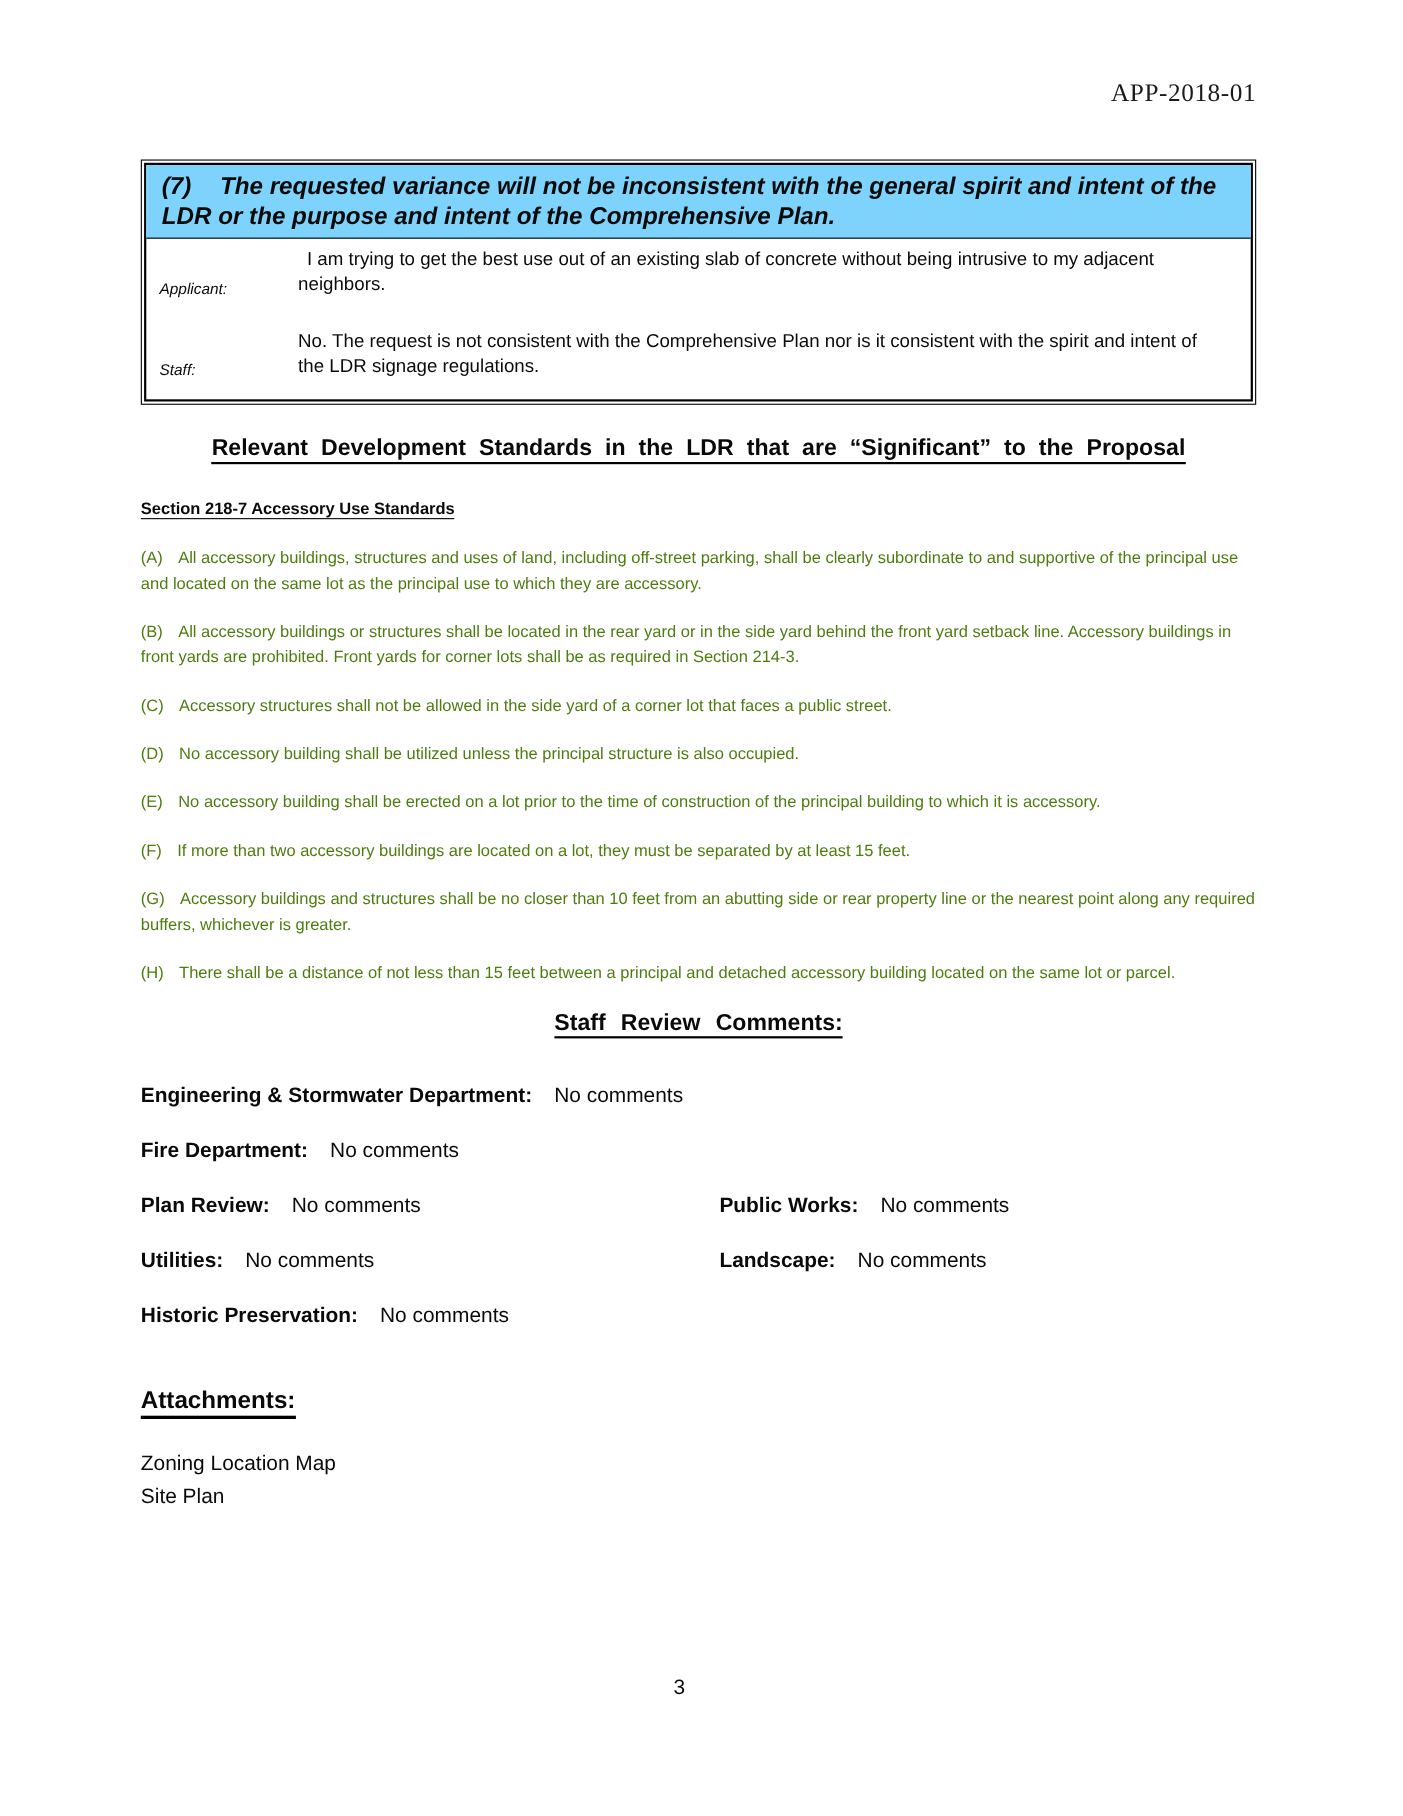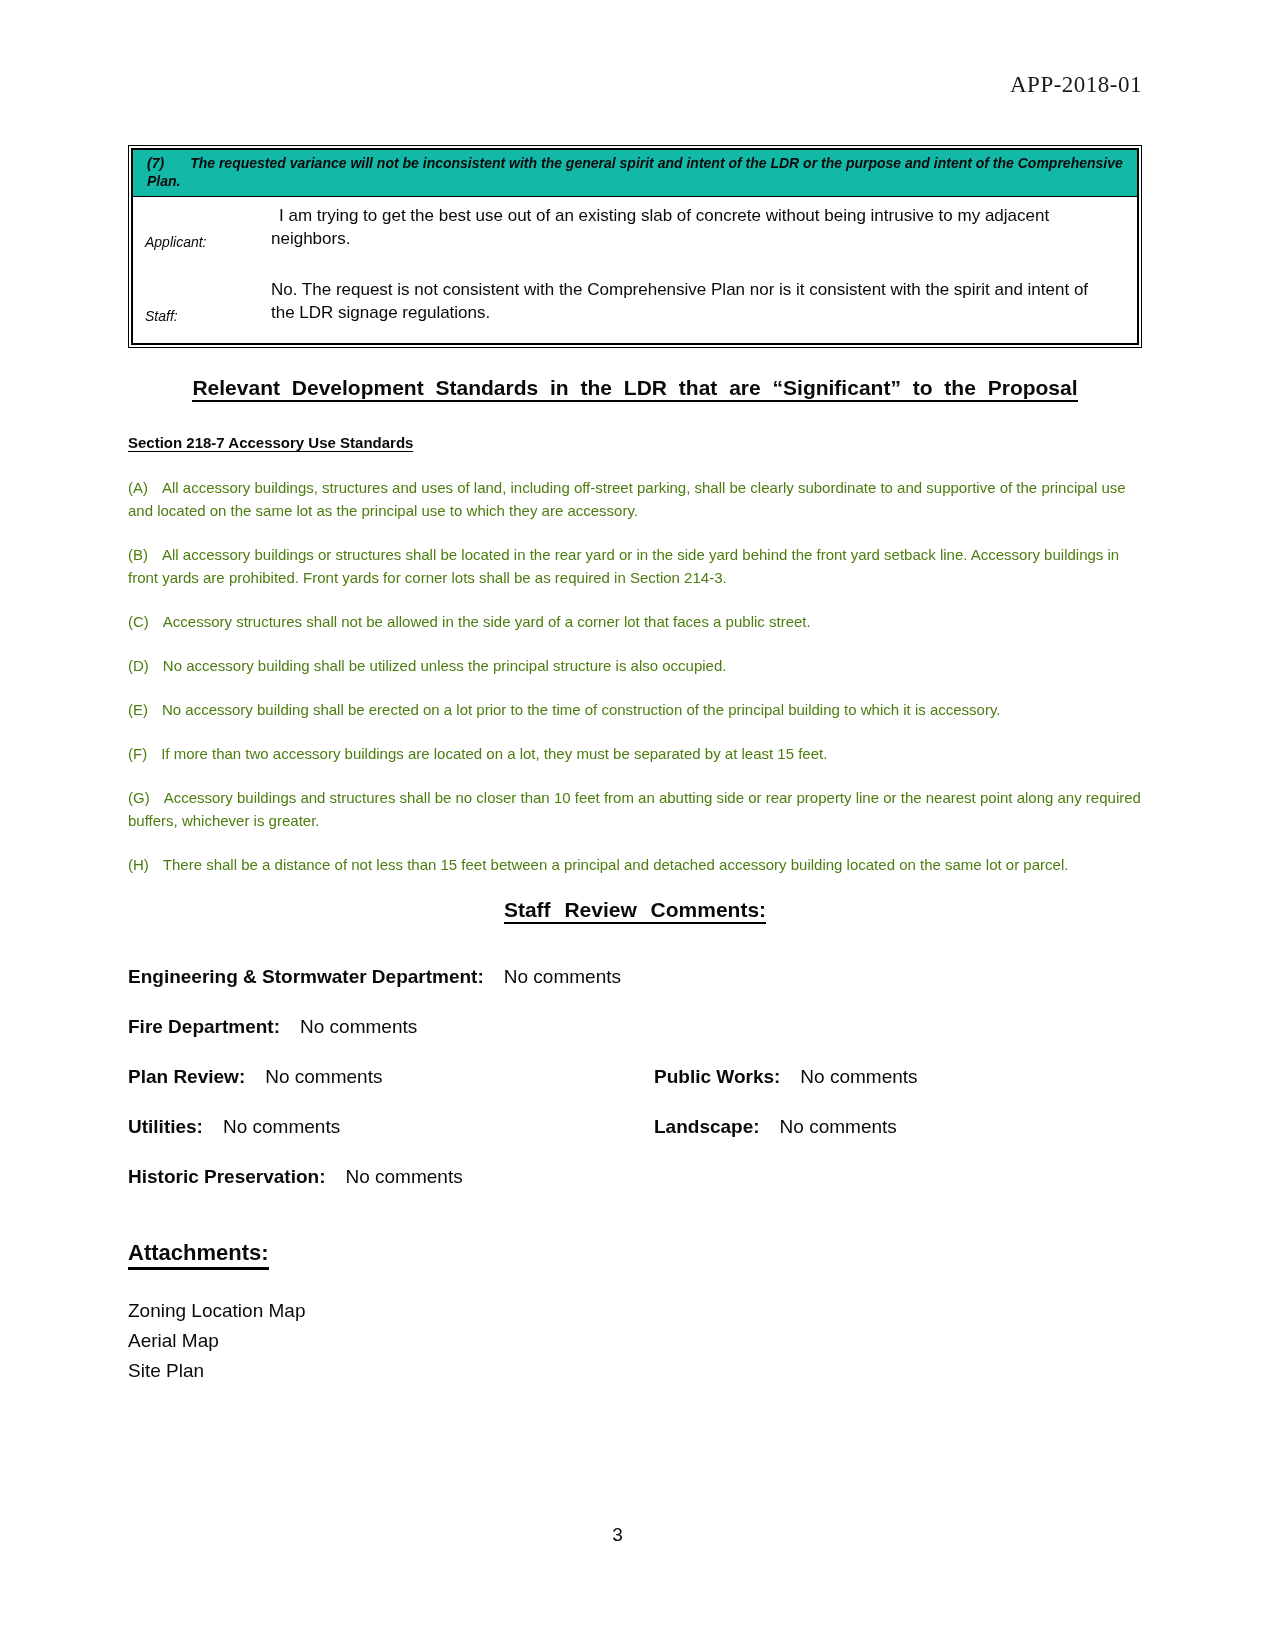--- a/index.html
+++ b/index.html
@@ -29,24 +29,24 @@
   
   .vtable-outer {
     margin-top: 47px;
     border: 1px solid #000;
     padding: 2px;
   }
   .vtable-inner {
     border: 2px solid #000;
   }
   .vtable-header {
-    background: #14b8a6;
+    background: #7dd3fc;
     border-bottom: 1px solid #000;
     padding: 5px 10px 6px 14px;
-    font-size: 14px;
+    font-size: 22px;
     font-weight: bold;
     font-style: italic;
     line-height: 1.25;
   }
   .vtable-header .q-num { margin-right: 26px; }
   .vtable-body { padding: 8px 0 18px 0; }
   .vrow {
     display: flex;
     align-items: flex-end;
   }
@@ -244,19 +244,18 @@
     </div>
 
   </div>
 
   <div class="attach-heading">
     <span class="u">Attachments:</span>
   </div>
 
   <div class="attach-list">
     <div>Zoning Location Map</div>
-    <div>Aerial Map</div>
     <div>Site Plan</div>
   </div>
 
   <div class="page-number">3</div>
 
 </div>
 
 </body></html>

